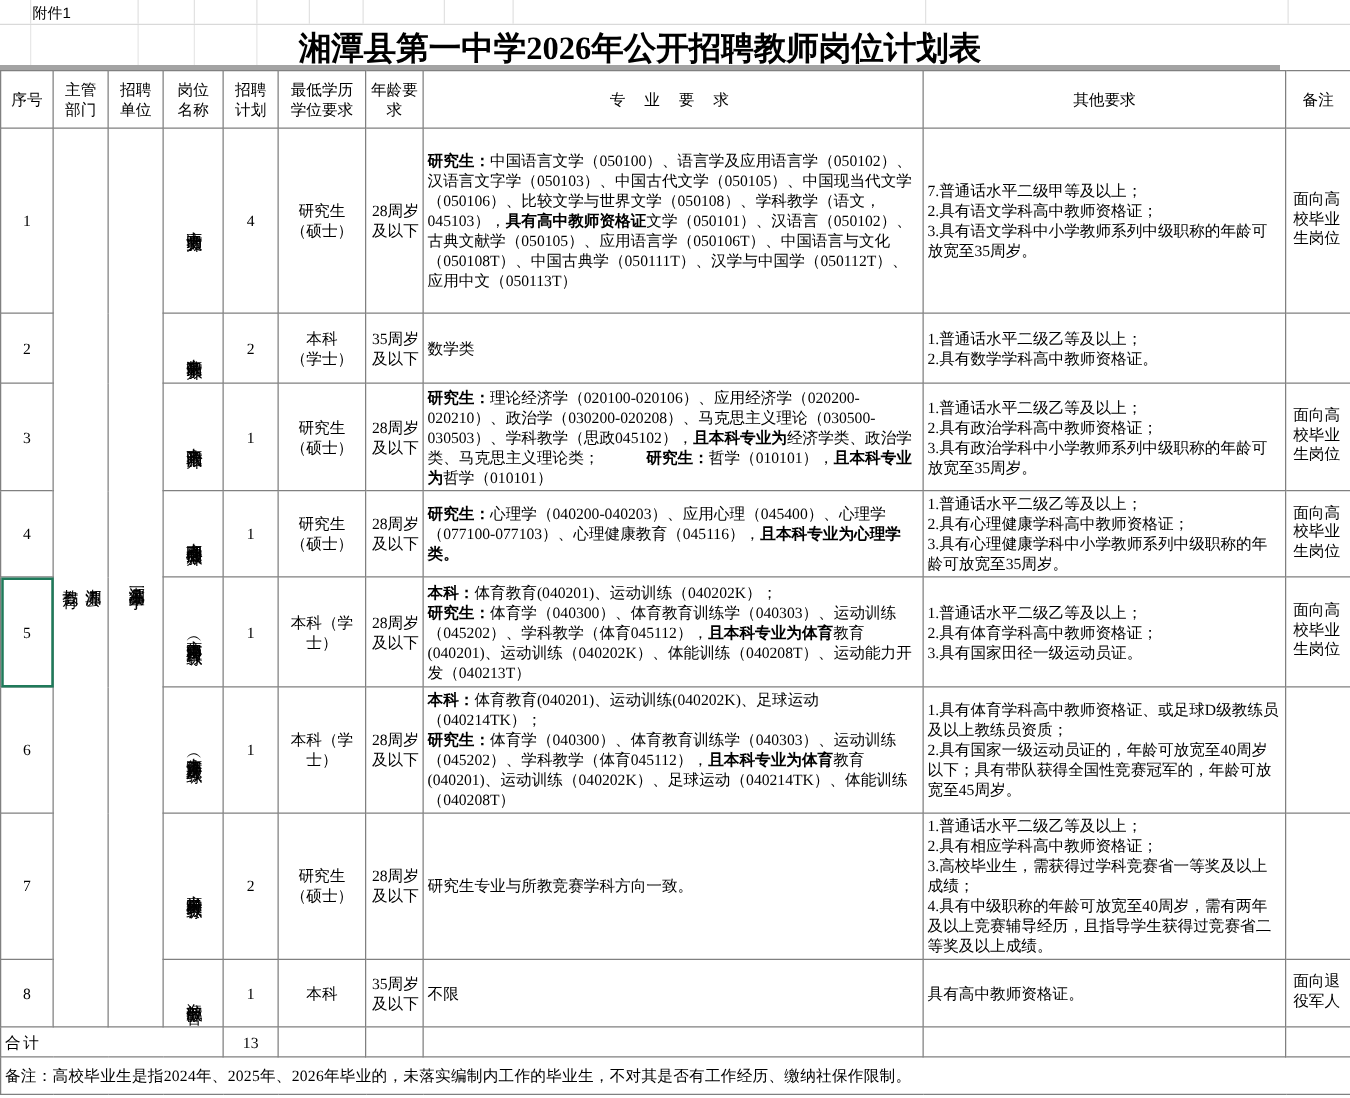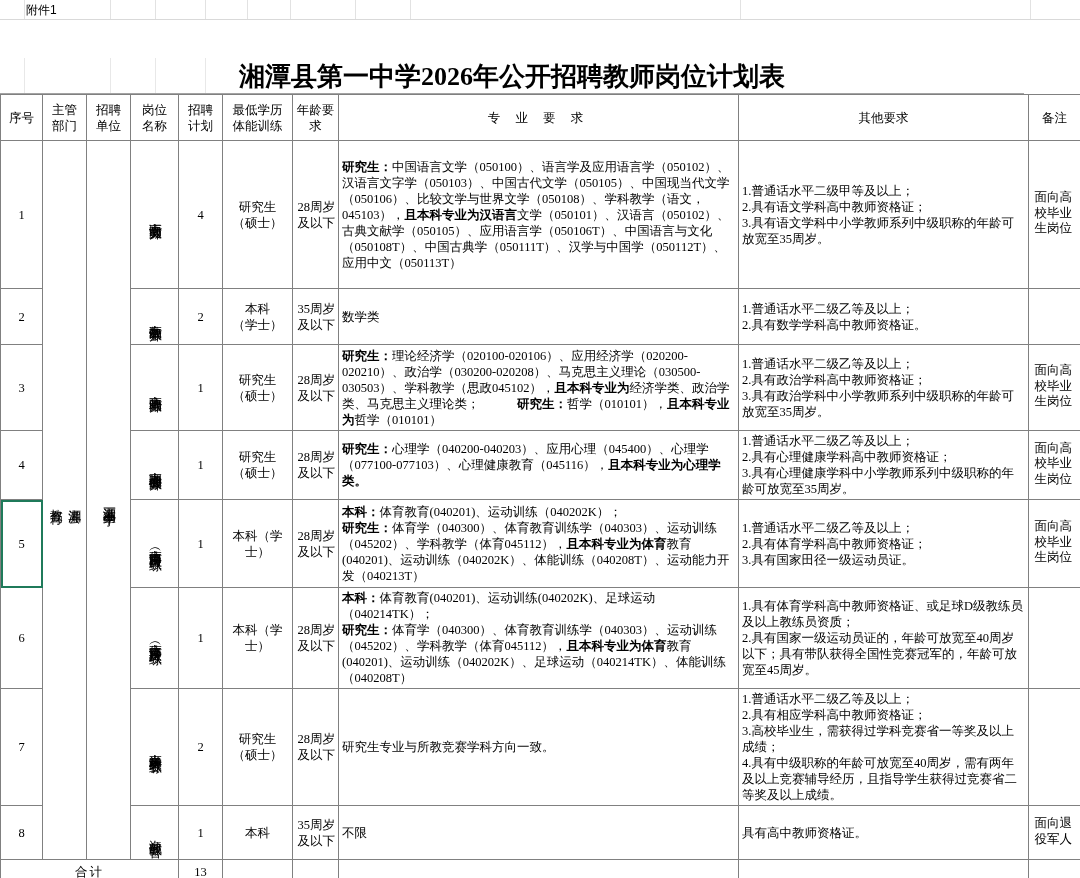--- a/index.html
+++ b/index.html
@@ -34,22 +34,21 @@
     font-family: "Liberation Sans", sans-serif;
     color: #000;
     white-space: nowrap;
   }
 
   
   .title-band {
     position: relative;
     height: 36px;
     width: 1024px;
-    border-bottom: 1px solid #a3a3a3;
-    margin-top: 38px;
+    border-bottom: 4px solid #a3a3a3;
   }
   .title-band .gridline {
     position: absolute; top: 0; bottom: 0; width: 1px; background: #e8e8e8;
   }
   .doc-title {
     position: absolute;
     left: 0; right: 0; top: 1px;
     text-align: center;
     font-size: 26px;
     font-weight: bold;
@@ -127,21 +126,21 @@
   }
   .deg { text-align: center; font-size: 13px; line-height: 1.25; }
   .age { text-align: right; font-size: 13px; line-height: 1.25; }
 
   
   td.selected {
     outline: 2px solid #1f7a5a;
     outline-offset: -2px;
   }
 
-  .total-label { text-align: center; font-size: 14px; letter-spacing: 2px; }
+  .total-label { font-size: 14px; letter-spacing: 2px; }
   .total-val { text-align: center; font-size: 13px; }
 
   .footnote-row td {
     text-align: left;
     font-size: 13px;
     padding: 5px 8px 5px 34px;
     border: 1px solid #808080;
     margin-top: 44px;
   }
   .footnote-row td span { letter-spacing: 0.2px; }
@@ -193,21 +192,21 @@
         <th class="hd">序号</th>
         <th class="hd">主管
 部门</th>
         <th class="hd">招聘
 单位</th>
         <th class="hd">岗位
 名称</th>
         <th class="hd">招聘
 计划</th>
         <th class="hd">最低学历
-体能训练</th>
+学位要求</th>
         <th class="hd">年龄要
 求</th>
         <th class="hd spaced">专 业 要 求</th>
         <th class="hd">其他要求</th>
         <th class="hd">备注</th>
       </tr>
     </thead>
     <tbody>
 
       <tr style="height:148px">
@@ -226,22 +225,22 @@
         <td class="vcell">
           <div class="vwrap">
               <div class="vtext">高中语文教师</div>
             </div>
         </td>
         <td class="num">4</td>
         <td class="deg" style="white-space:pre-line">研究生
 （硕士）</td>
         <td class="age" style="white-space:pre-line">28周岁
 及以下</td>
-        <td class="major"><span><b>研究生：</b>中国语言文学（050100）、语言学及应用语言学（050102）、汉语言文字学（050103）、中国古代文学（050105）、中国现当代文学（050106）、比较文学与世界文学（050108）、学科教学（语文，045103），<b>且本科专业为汉语言</b>文学（050101）、汉语言（050102）、古典文献学（050105）、应用语言学（050106T）、中国语言与文化（050108T）、中国古典学（050111T）、汉学与中国学（050112T）、应用中文（050113T）</span></td>
-        <td class="other" style="white-space:pre-line">1.普通话水平二级甲等及以上；
+        <td class="major"><span><b>研究生：</b>中国语言文学（050100）、语言学及应用语言学（050102）、汉语言文字学（050103）、中国古代文学（050105）、中国现当代文学（050106）、比较文学与世界文学（050108）、学科教学（语文，045103），<b>具有高中教师资格证</b>文学（050101）、汉语言（050102）、古典文献学（050105）、应用语言学（050106T）、中国语言与文化（050108T）、中国古典学（050111T）、汉学与中国学（050112T）、应用中文（050113T）</span></td>
+        <td class="other" style="white-space:pre-line">7.普通话水平二级甲等及以上；
 2.具有语文学科高中教师资格证；
 3.具有语文学科中小学教师系列中级职称的年龄可放宽至35周岁。</td>
         <td class="remark"><span class="rtxt">面向高校毕业生岗位</span></td>
       </tr>
 
       <tr style="height:56px">
         <td class="num">2</td>
         <td class="vcell">
           <div class="vwrap">
               <div class="vtext">高中数学教师</div>

